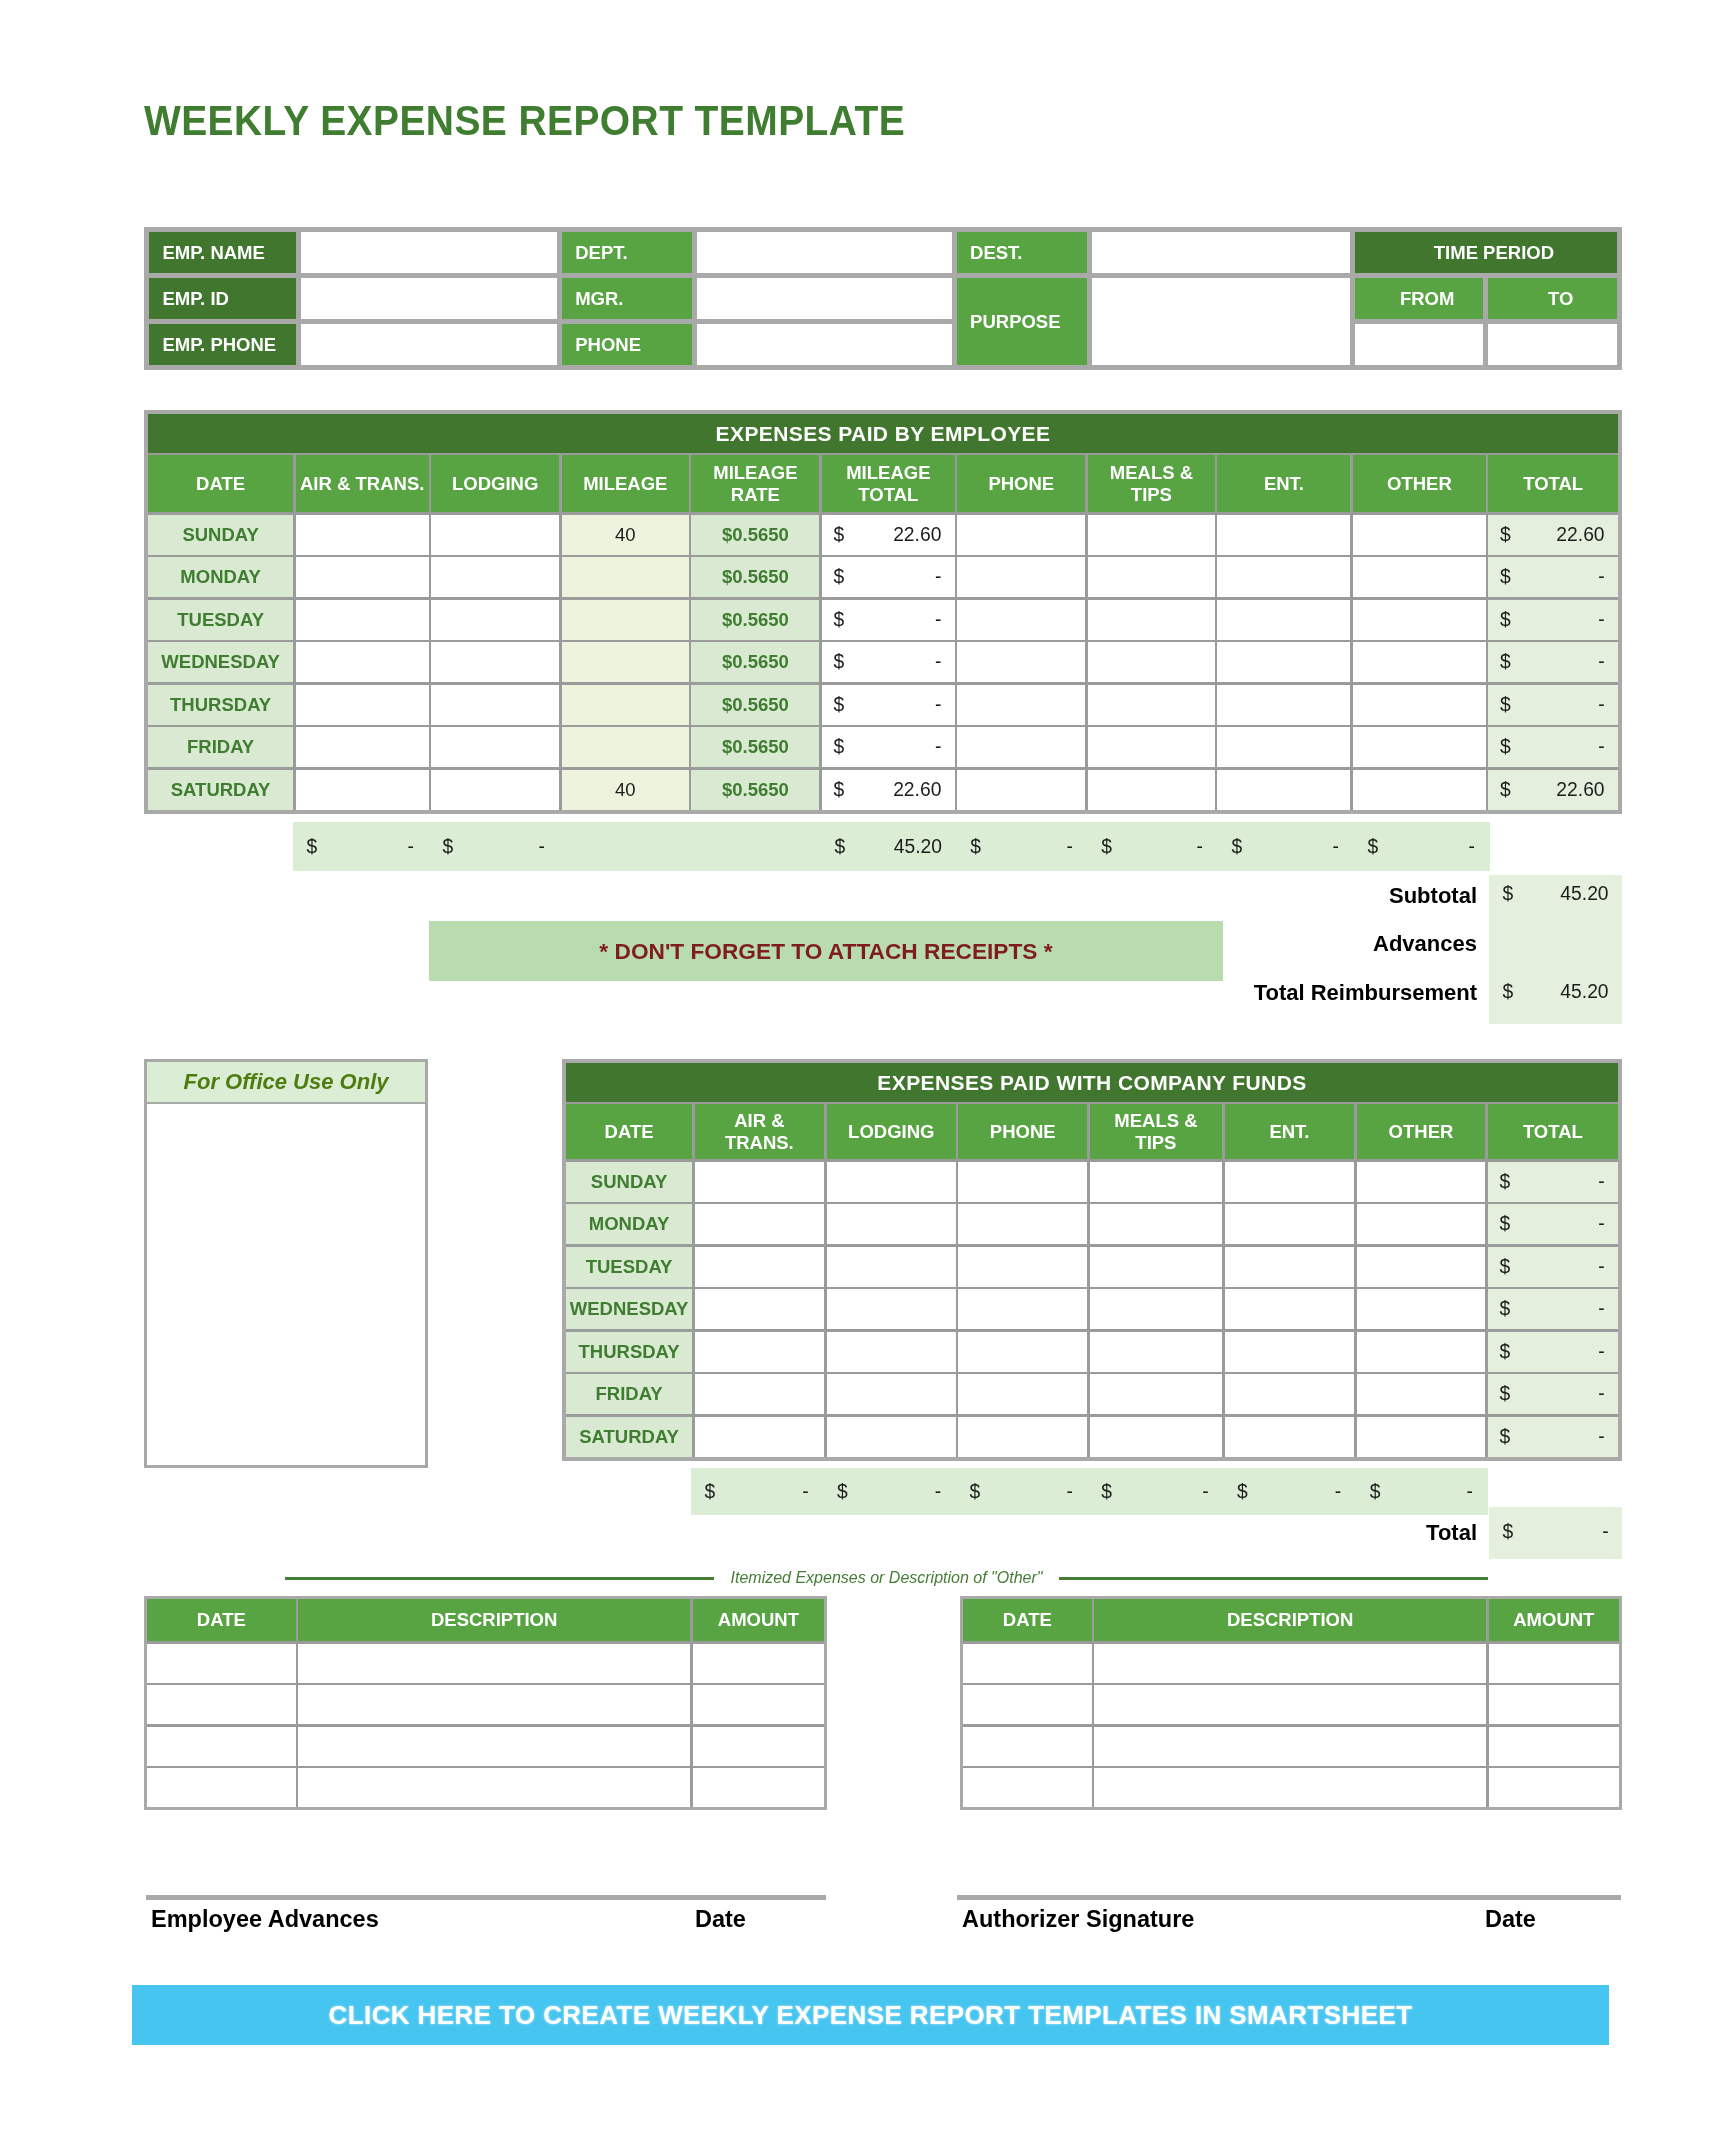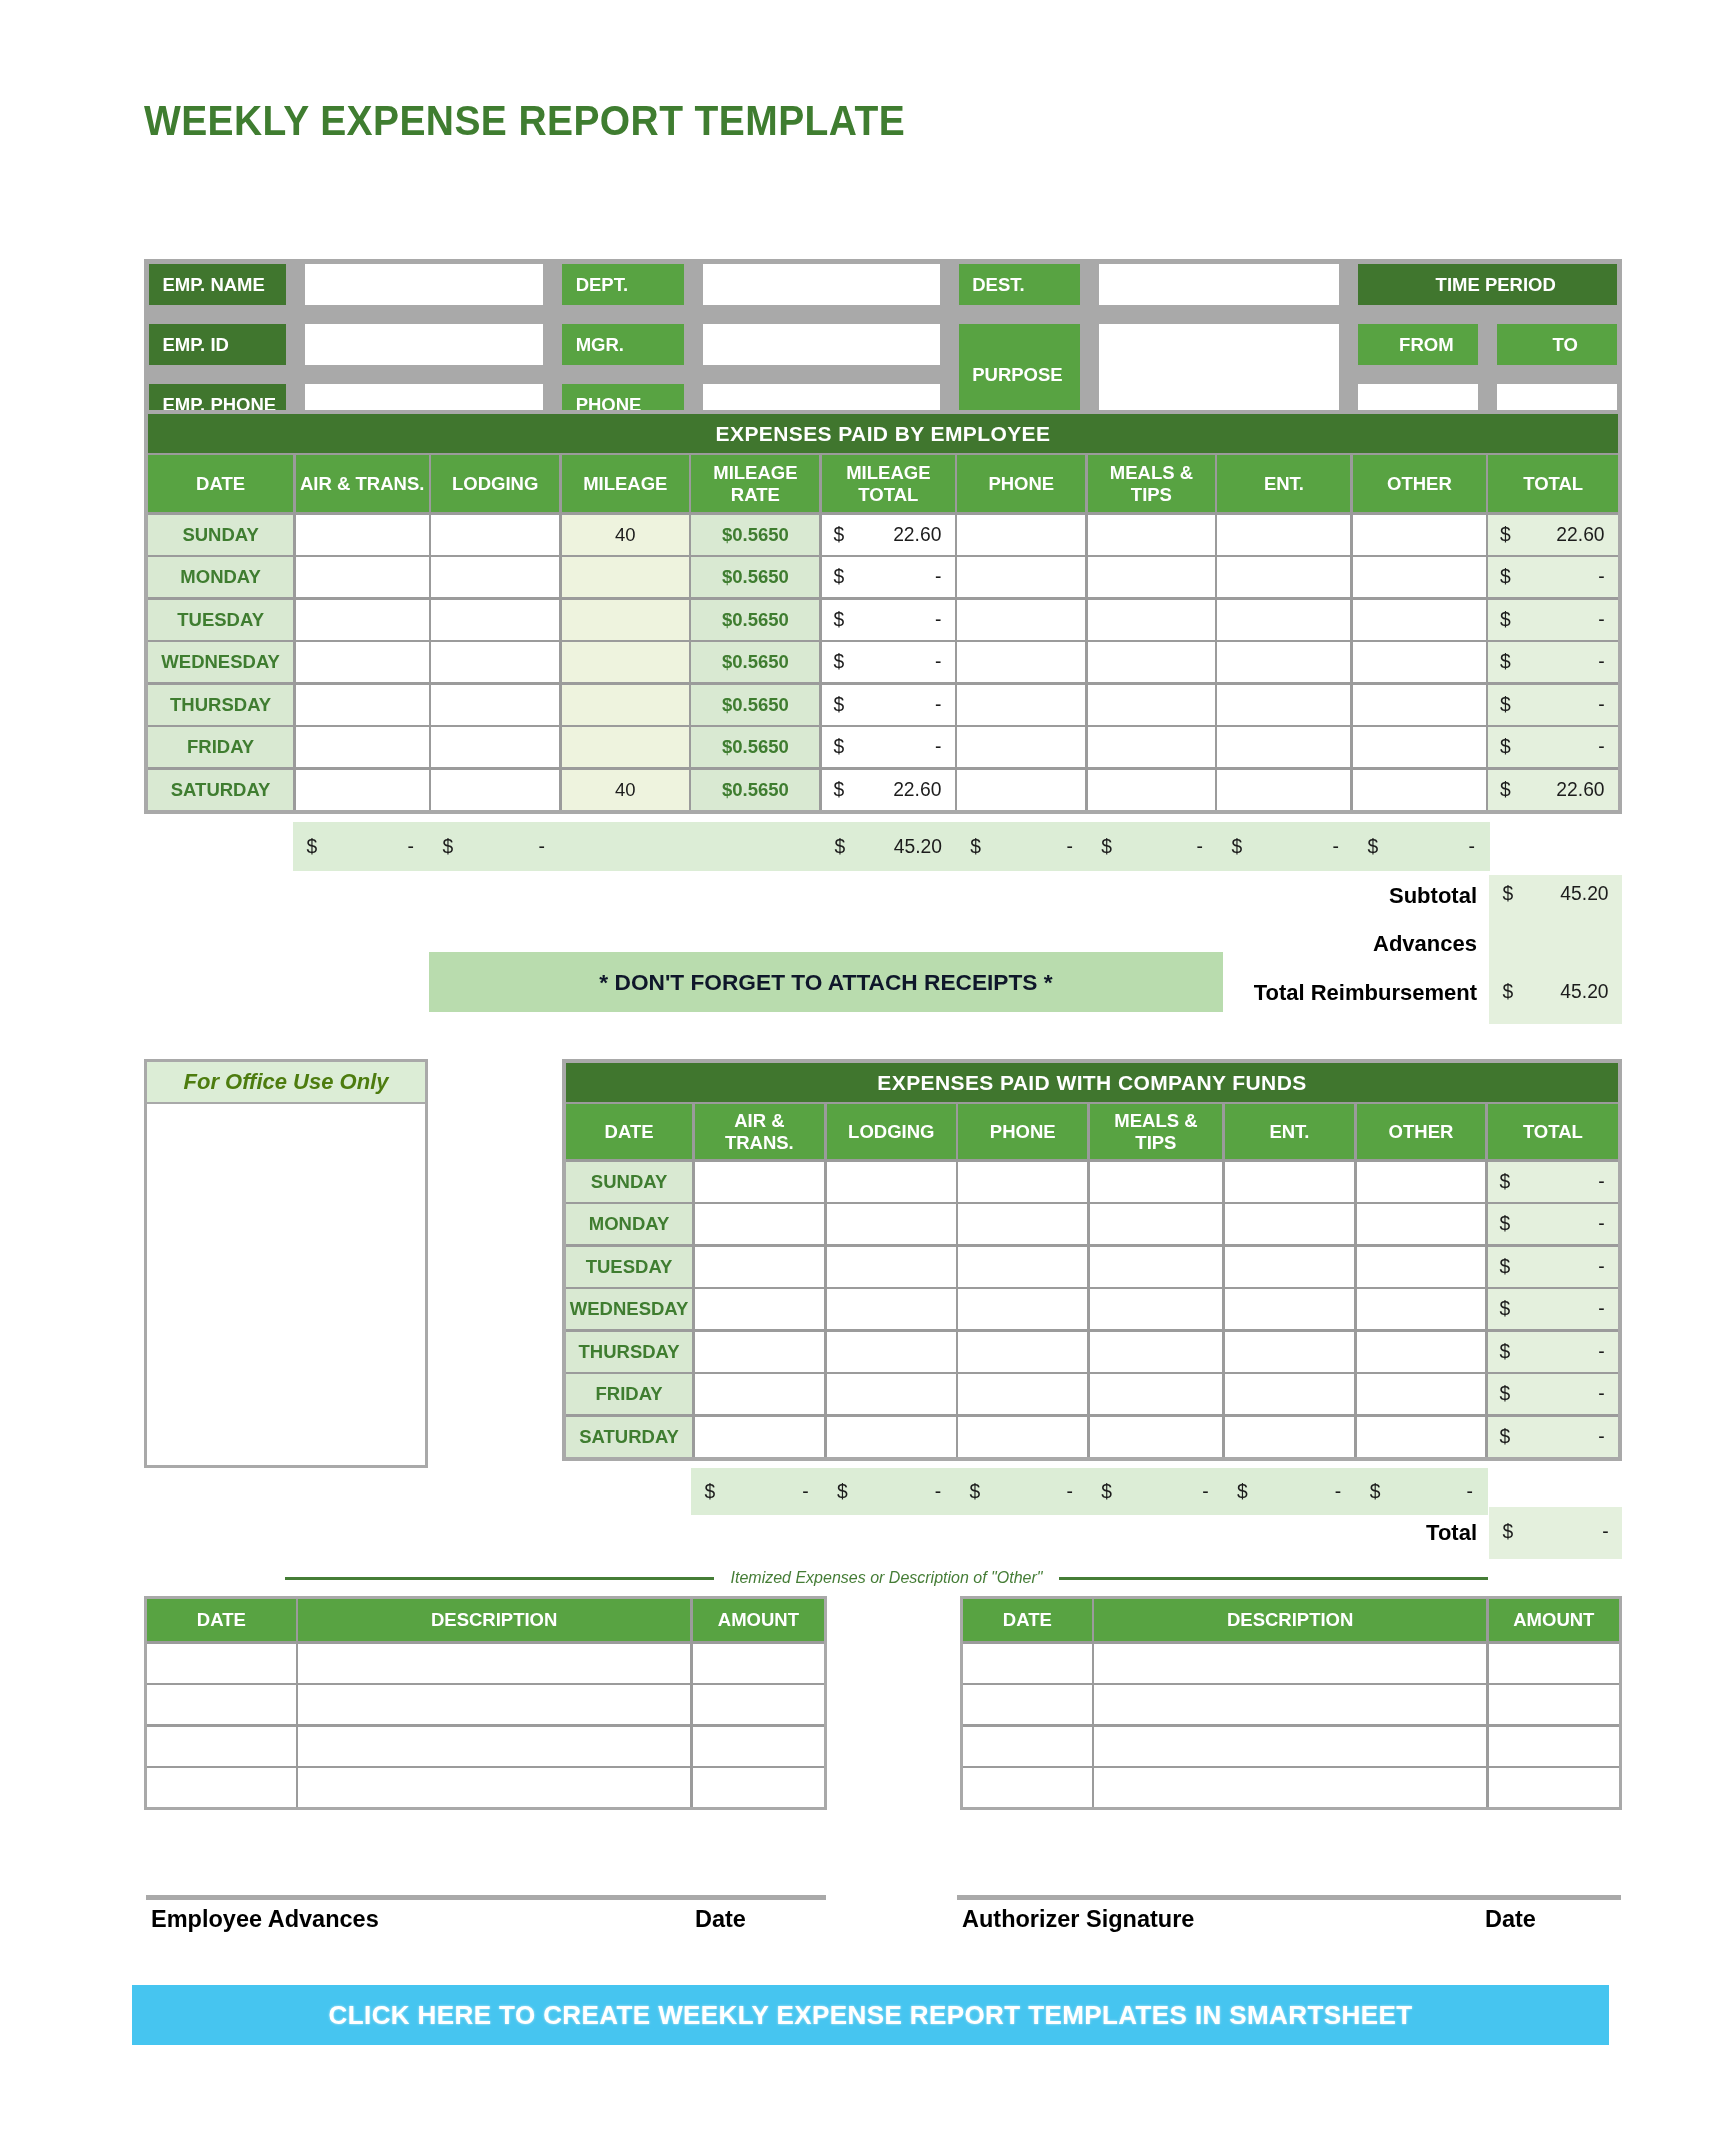--- a/index.html
+++ b/index.html
@@ -20,21 +20,21 @@
   .page{position:relative;width:1723px;height:2148px;background:#ffffff;
         font-family:"Liberation Sans", sans-serif;overflow:hidden;}
 
   .title{position:absolute;left:144px;top:97px;font-size:39px;font-weight:bold;
          color:var(--text_green);letter-spacing:0.4px;transform:scaleY(1.08);transform-origin:left top;}
 
   
   .info{position:absolute;left:144px;top:227px;width:1478px;border:5px solid var(--border_gray);
         background:var(--border_gray);display:grid;box-sizing:border-box;
         grid-template-columns:181fr 314fr 160fr 313fr 160fr 317fr 158fr 158fr;
-        grid-template-rows:41px 41px 41px;gap:19px;margin-top:32px;}
+        grid-template-rows:41px 41px 41px;gap:5px;}
   .lab{display:flex;align-items:center;padding-left:13.4px;color:#fff;font-weight:bold;font-size:18.5px;}
   .dark{background:var(--green_dark);}
   .mid{background:var(--green_mid);}
   .cen{justify-content:center;padding-left:16px;}
   .white{background:#fff;}
 
   
   .tbl{position:absolute;border:4.2px solid var(--border_gray);box-sizing:border-box;background:var(--border_gray);}
   .banner{height:39px;background:var(--green_dark);color:#fff;font-weight:bold;font-size:21px;
           display:flex;align-items:center;justify-content:center;border-bottom:2.5px solid var(--sep_gray);letter-spacing:0.4px;}
@@ -55,22 +55,22 @@
 
   
   .band{position:absolute;background:var(--green_band);display:grid;}
   .bm{display:flex;justify-content:space-between;align-items:center;padding:0 15px 0 13.4px;font-size:19.3px;color:var(--ink);}
 
   .sumlabel{position:absolute;font-size:22px;font-weight:bold;color:#000;text-align:right;}
   .strip{position:absolute;background:var(--green_cell_light);}
   .stripmoney{position:absolute;display:flex;justify-content:space-between;align-items:center;
               padding:0 13.4px 0 13.4px;font-size:19.3px;color:var(--ink);box-sizing:border-box;}
 
-  .receipts{position:absolute;left:429px;top:952px;width:794px;height:60px;background:var(--green_banner);
-            display:flex;align-items:center;justify-content:center;color:#0f172a;font-weight:bold;font-size:22.7px;}
+  .receipts{position:absolute;left:429px;top:921px;width:794px;height:60px;background:var(--green_banner);
+            display:flex;align-items:center;justify-content:center;color:#7f1d1d;font-weight:bold;font-size:22.7px;}
 
   .office{position:absolute;left:144px;top:1059px;width:284px;border:3.4px solid var(--border_gray);box-sizing:border-box;}
   .office .oh{height:40px;background:var(--green_band);border-bottom:2.5px solid var(--border_gray);
               display:flex;align-items:center;justify-content:center;font-size:22px;font-weight:bold;font-style:italic;color:#4d7c0f;}
   .office .ob{height:361px;background:#fff;}
 
   .divider{position:absolute;left:285px;top:1564px;width:1203px;height:28.5px;display:flex;align-items:center;}
   .divider .ln{flex:1;height:3.4px;background:#457d36;}
   .divider .dt{margin:16px 17px;font-size:16px;font-style:italic;color:#457d36;white-space:nowrap;}
 

